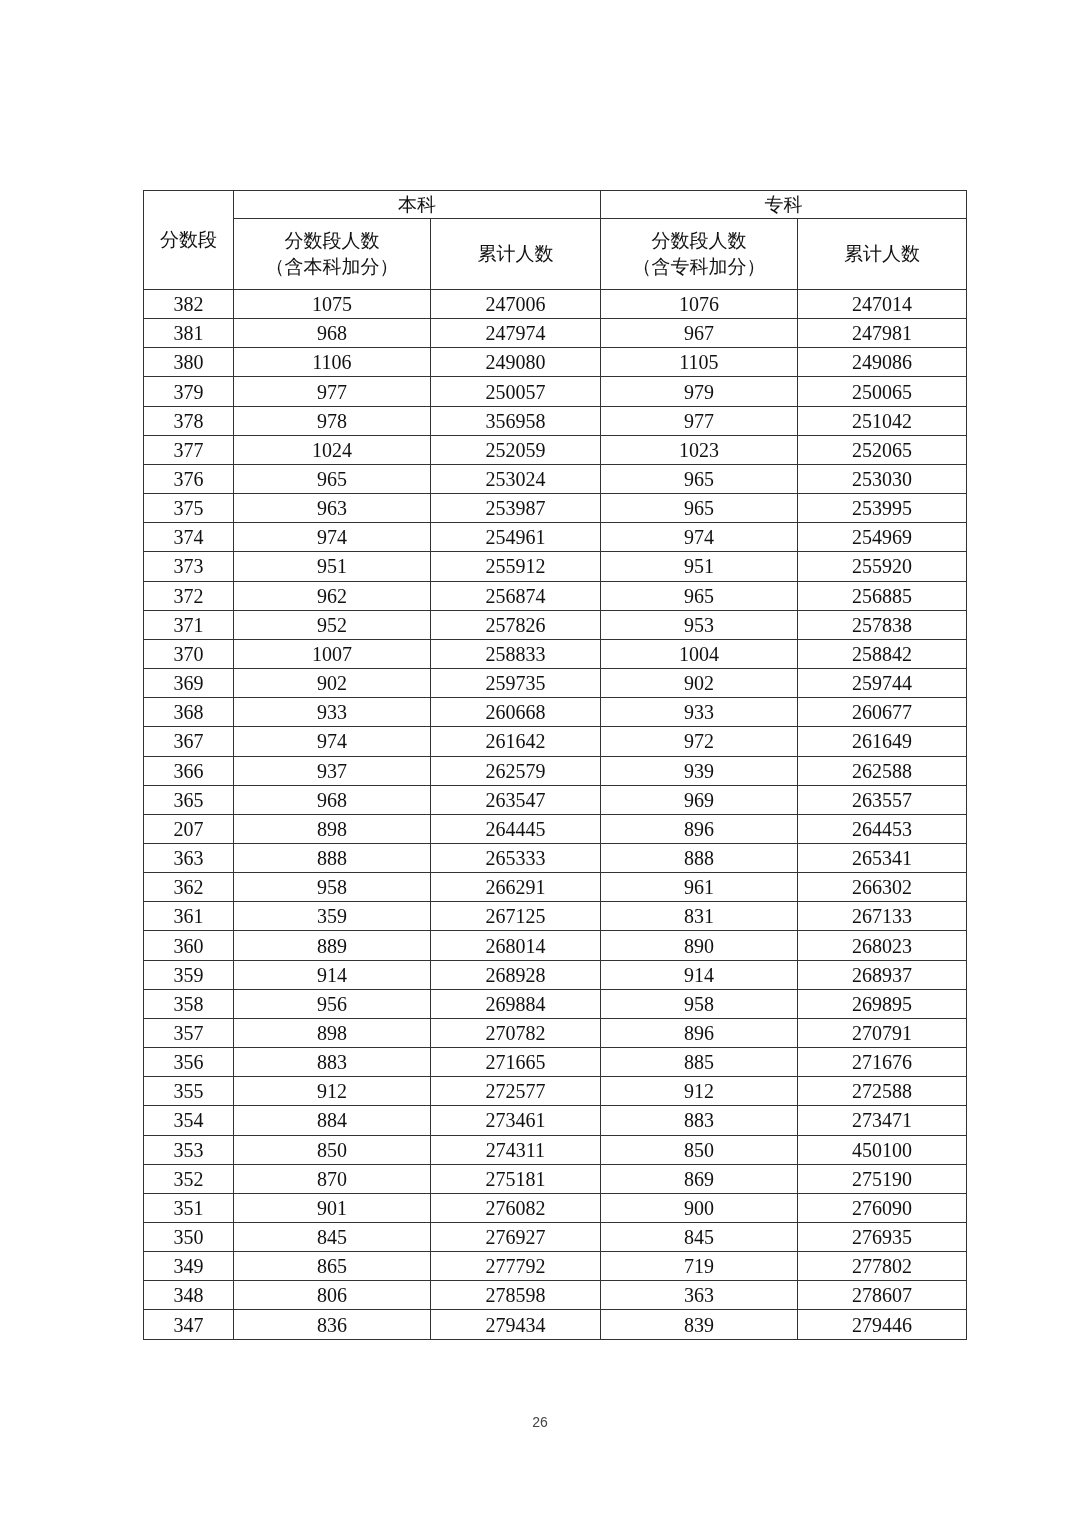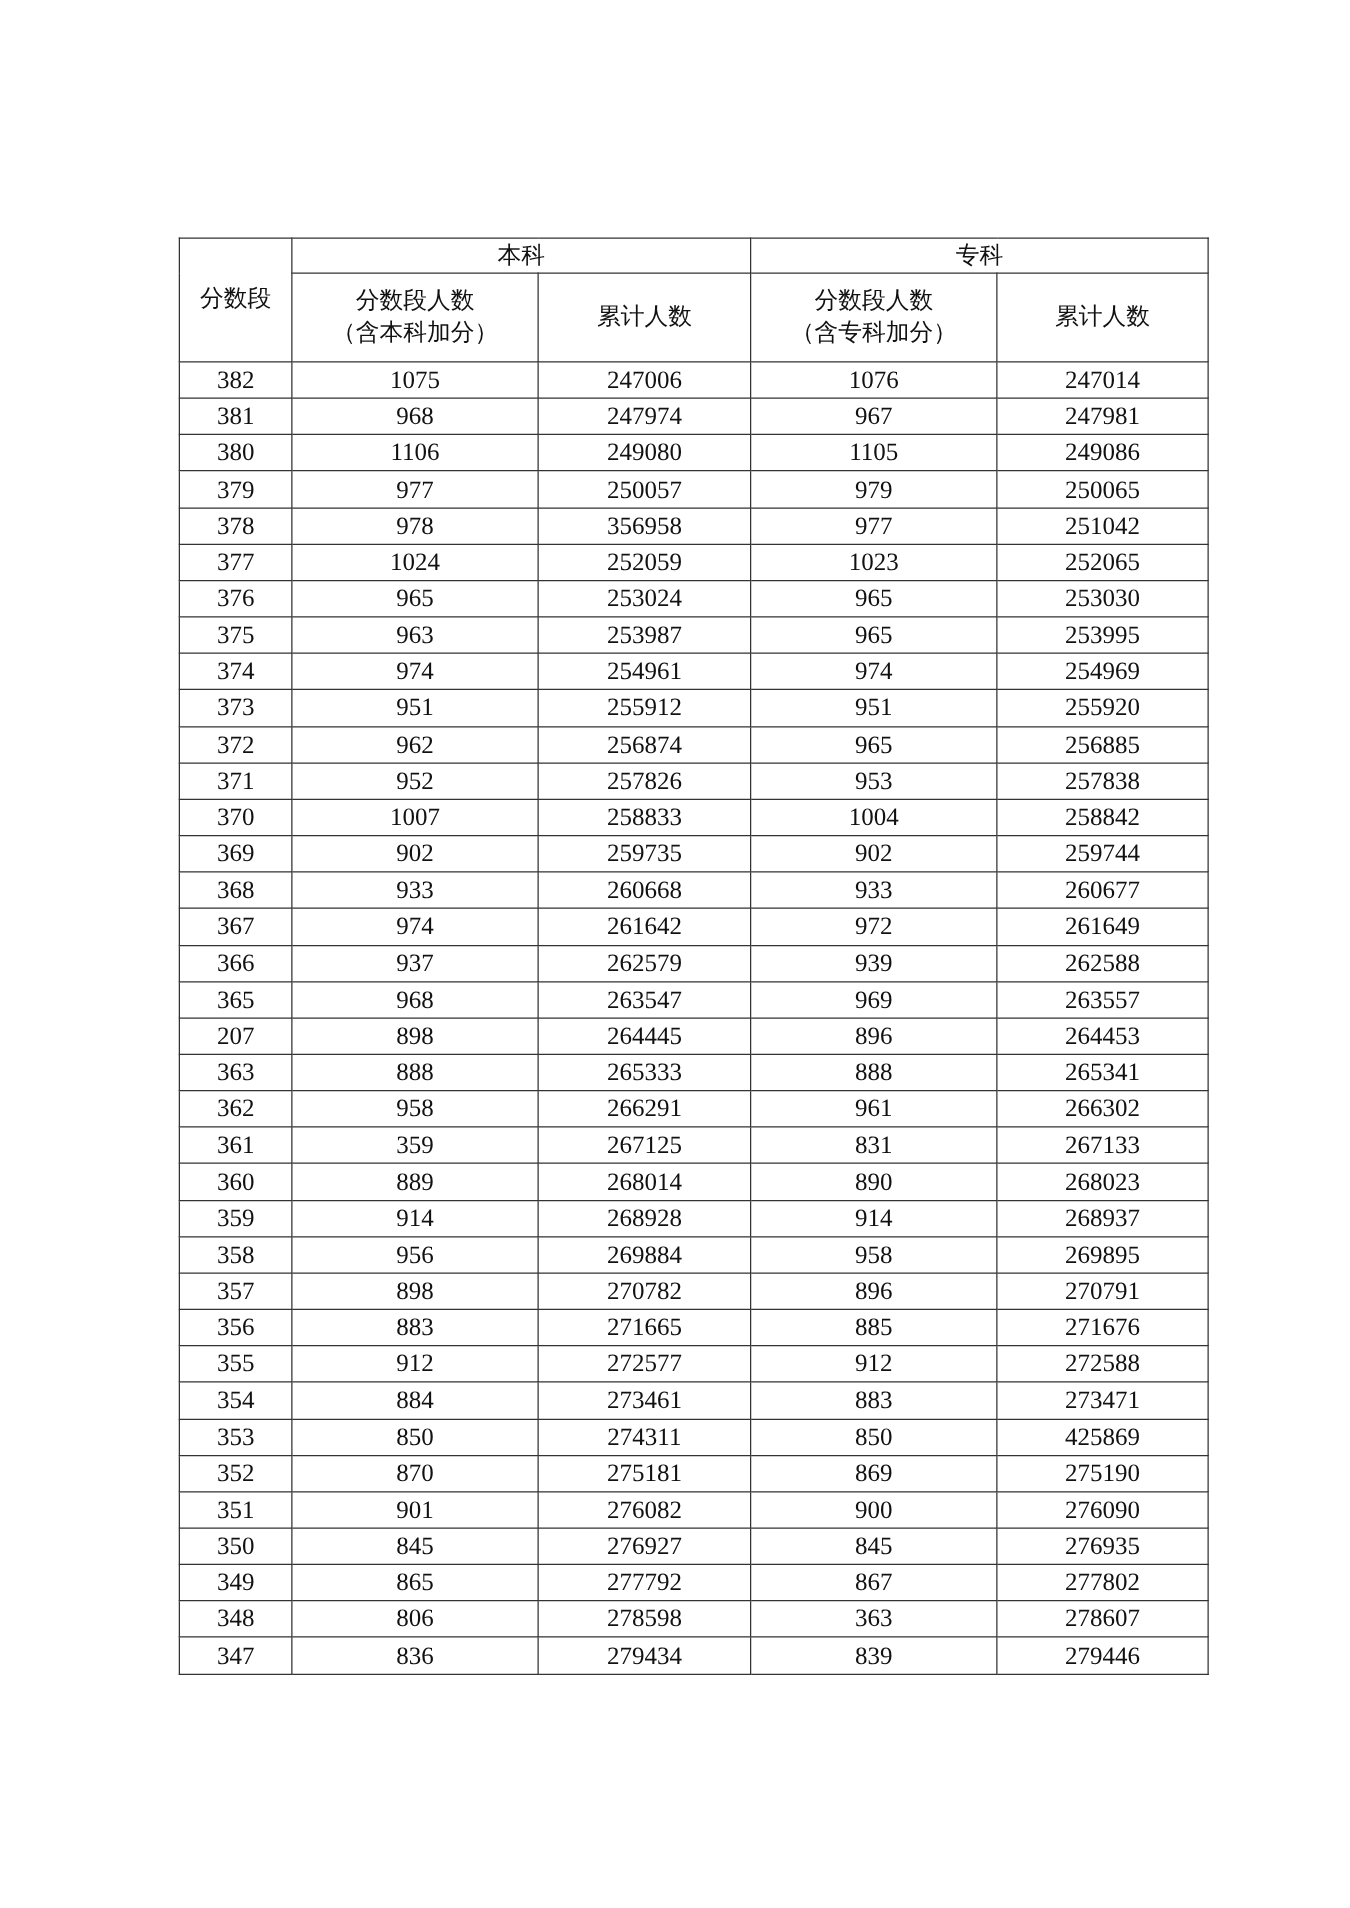--- a/index.html
+++ b/index.html
@@ -261,21 +261,21 @@
           <td class="num">884</td>
           <td class="num">273461</td>
           <td class="num">883</td>
           <td class="num">273471</td>
         </tr>
         <tr>
           <td class="num">353</td>
           <td class="num">850</td>
           <td class="num">274311</td>
           <td class="num">850</td>
-          <td class="num">425869</td>
+          <td class="num">450100</td>
         </tr>
         <tr>
           <td class="num">352</td>
           <td class="num">870</td>
           <td class="num">275181</td>
           <td class="num">869</td>
           <td class="num">275190</td>
         </tr>
         <tr>
           <td class="num">351</td>
@@ -288,33 +288,34 @@
           <td class="num">350</td>
           <td class="num">845</td>
           <td class="num">276927</td>
           <td class="num">845</td>
           <td class="num">276935</td>
         </tr>
         <tr>
           <td class="num">349</td>
           <td class="num">865</td>
           <td class="num">277792</td>
-          <td class="num">867</td>
+          <td class="num">719</td>
           <td class="num">277802</td>
         </tr>
         <tr>
           <td class="num">348</td>
           <td class="num">806</td>
           <td class="num">278598</td>
           <td class="num">363</td>
           <td class="num">278607</td>
         </tr>
         <tr>
           <td class="num">347</td>
           <td class="num">836</td>
           <td class="num">279434</td>
           <td class="num">839</td>
           <td class="num">279446</td>
         </tr>
       </tbody>
   </table>
 
+  <div class="footer">26</div>
 </div>
 
 </body></html>

